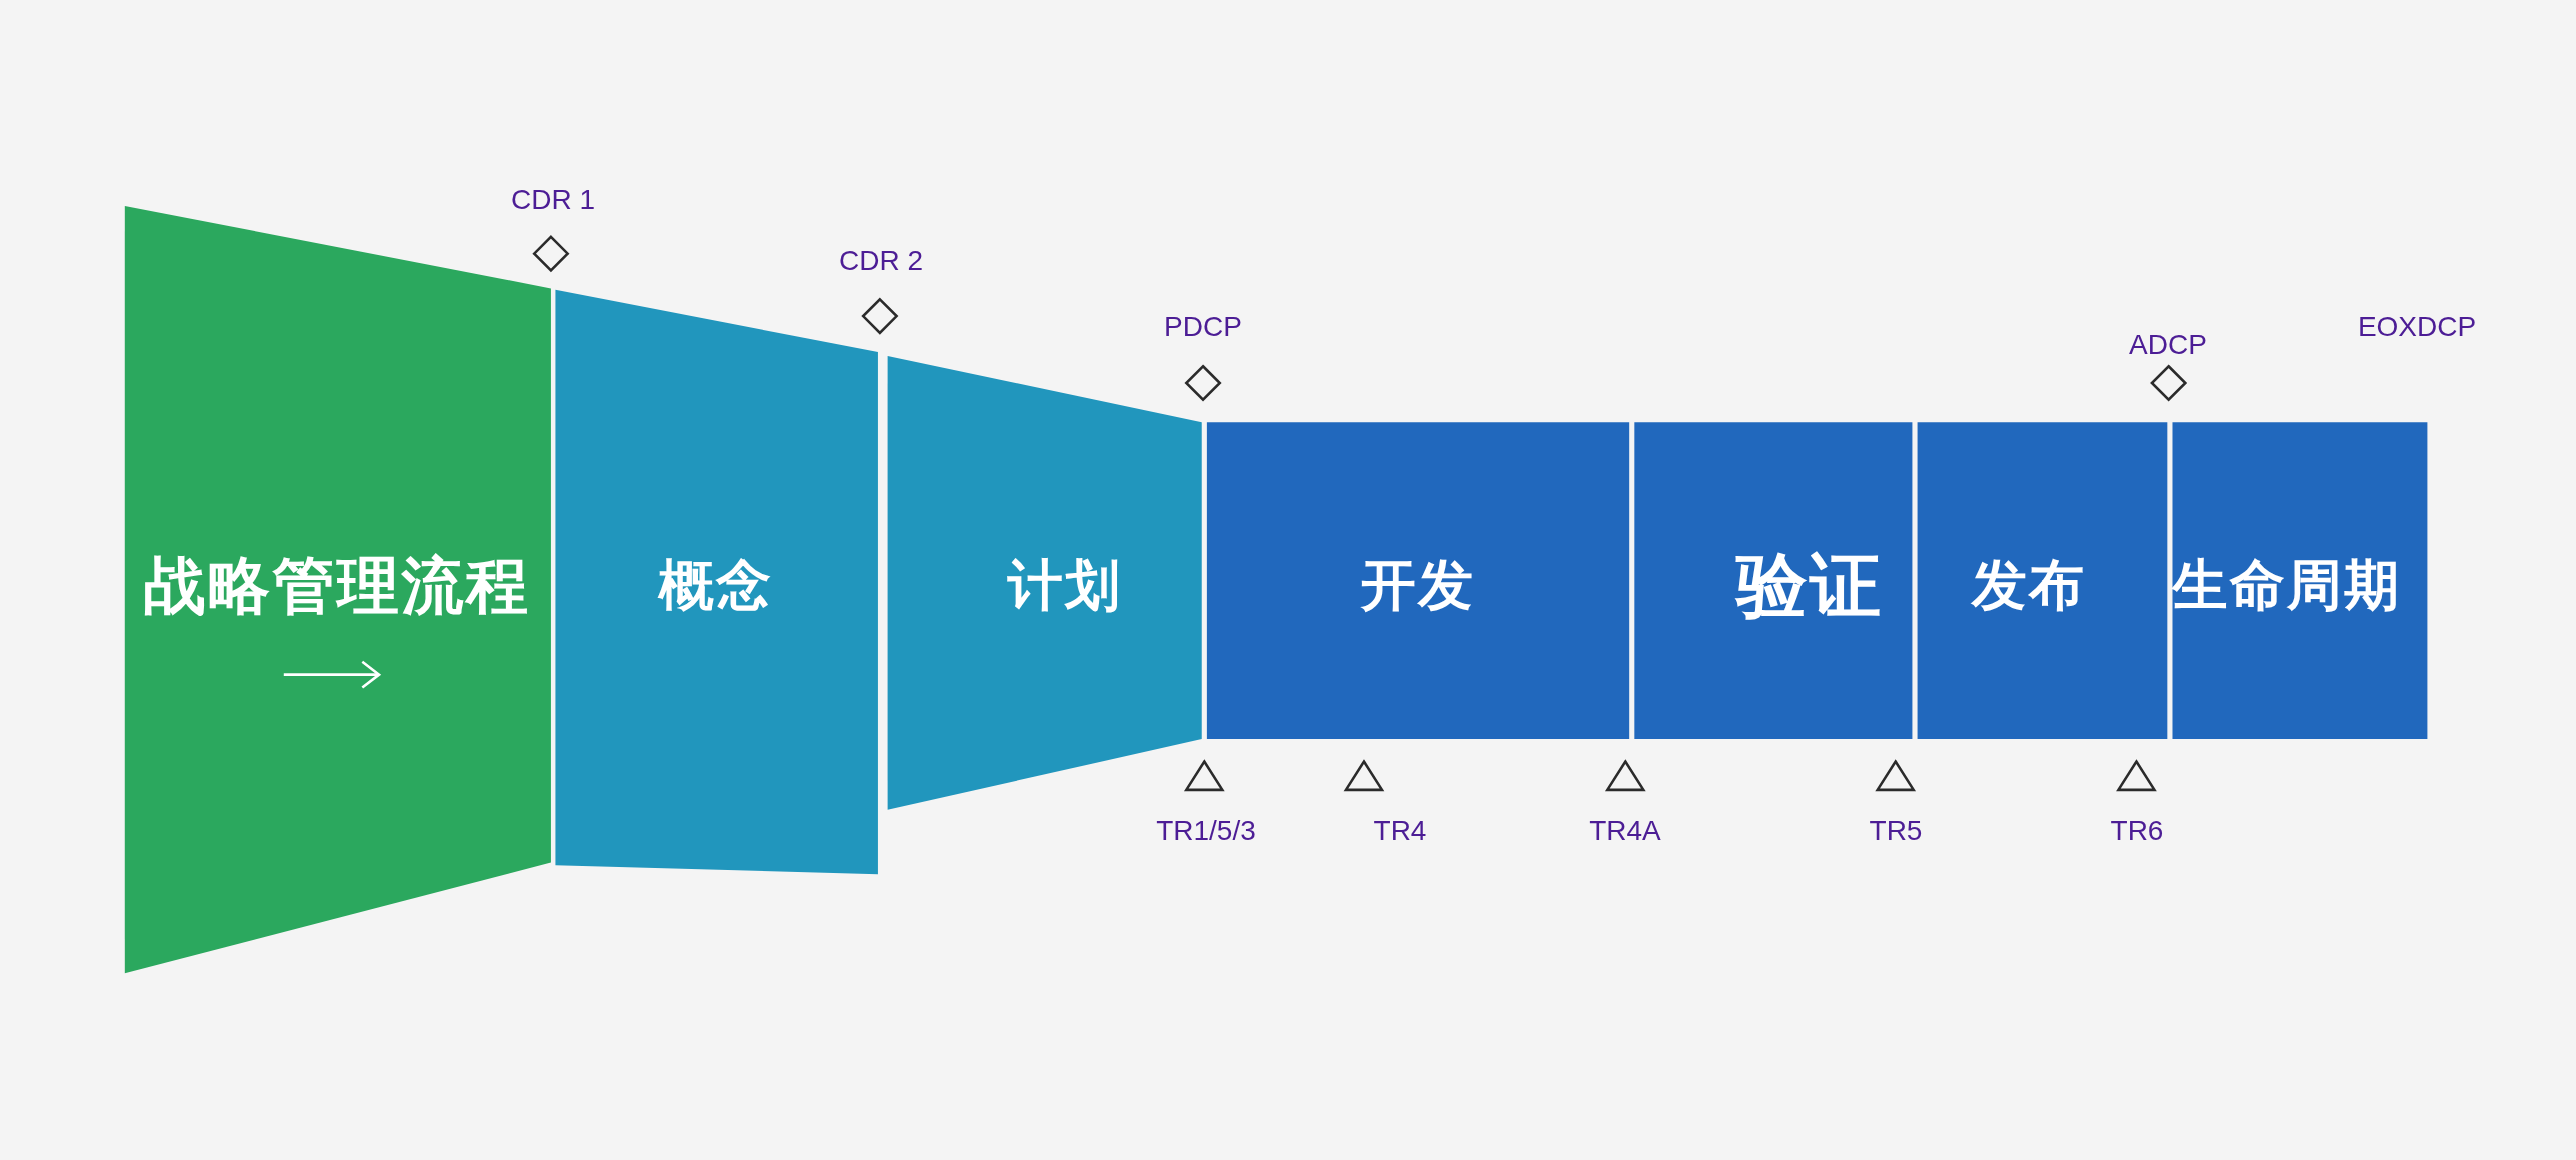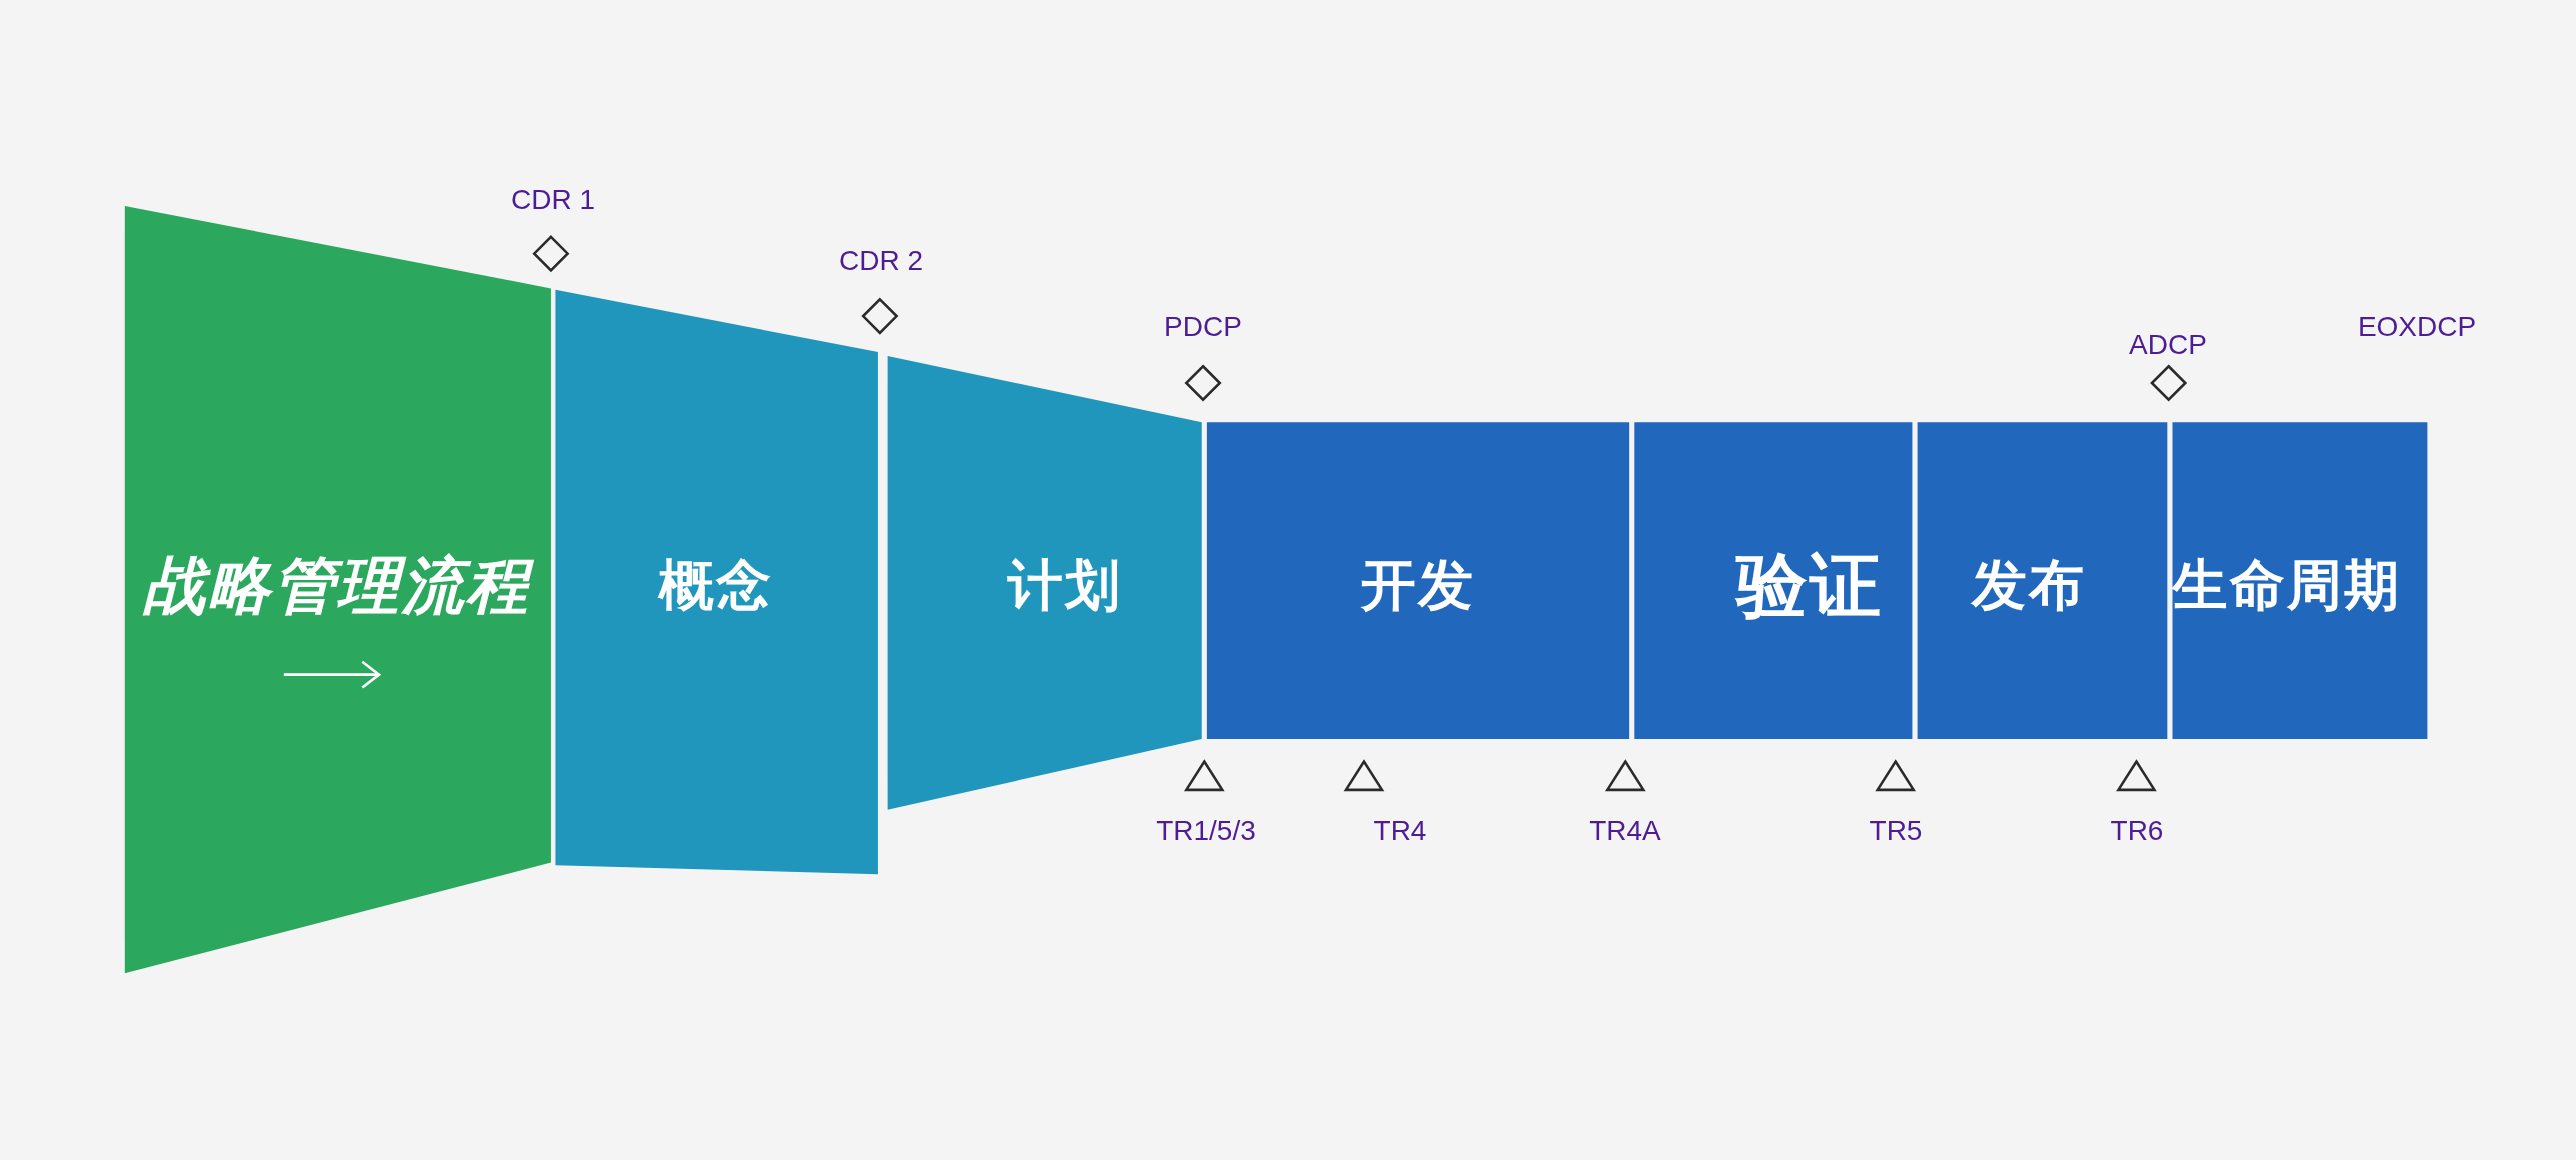--- a/index.html
+++ b/index.html
@@ -72,21 +72,21 @@
     <g id="tr-markers">
         <polygon points="1870,1183 1898,1227 1842,1227" fill="none" stroke="#2b2b2b" stroke-width="4"></polygon>
         <polygon points="2118,1183 2146,1227 2090,1227" fill="none" stroke="#2b2b2b" stroke-width="4"></polygon>
         <polygon points="2524,1183 2552,1227 2496,1227" fill="none" stroke="#2b2b2b" stroke-width="4"></polygon>
         <polygon points="2944,1183 2972,1227 2916,1227" fill="none" stroke="#2b2b2b" stroke-width="4"></polygon>
         <polygon points="3318,1183 3346,1227 3290,1227" fill="none" stroke="#2b2b2b" stroke-width="4"></polygon>
       </g>
   </svg>
 
   <div id="stage-labels">
-      <div class="stage-label" style="left: 337px; top: 586px; font-size: 62px; font-style: italic;">战略管理流程</div>
+      <div class="stage-label" style="left: 337px; top: 586px; font-size: 62px;">战略管理流程</div>
       <div class="stage-label" style="left: 716px; top: 586px; font-size: 55px;">概念</div>
       <div class="stage-label" style="left: 1045px; top: 586px; font-size: 55px; margin-left: 20px;">计划</div>
       <div class="stage-label" style="left: 1418px; top: 586px; font-size: 55px;">开发</div>
       <div class="stage-label" style="left: 1774px; top: 586px; font-size: 71px; margin-left: 36px;">验证</div>
       <div class="stage-label" style="left: 2029px; top: 586px; font-size: 55px;">发布</div>
       <div class="stage-label" style="left: 2287px; top: 586px; font-size: 55px;">生命周期</div>
     </div>
   <div id="gate-labels">
       <div class="gate-label" style="left: 553px; top: 200px; font-size: 28px;">CDR 1</div>
       <div class="gate-label" style="left: 881px; top: 261px; font-size: 28px;">CDR 2</div>

